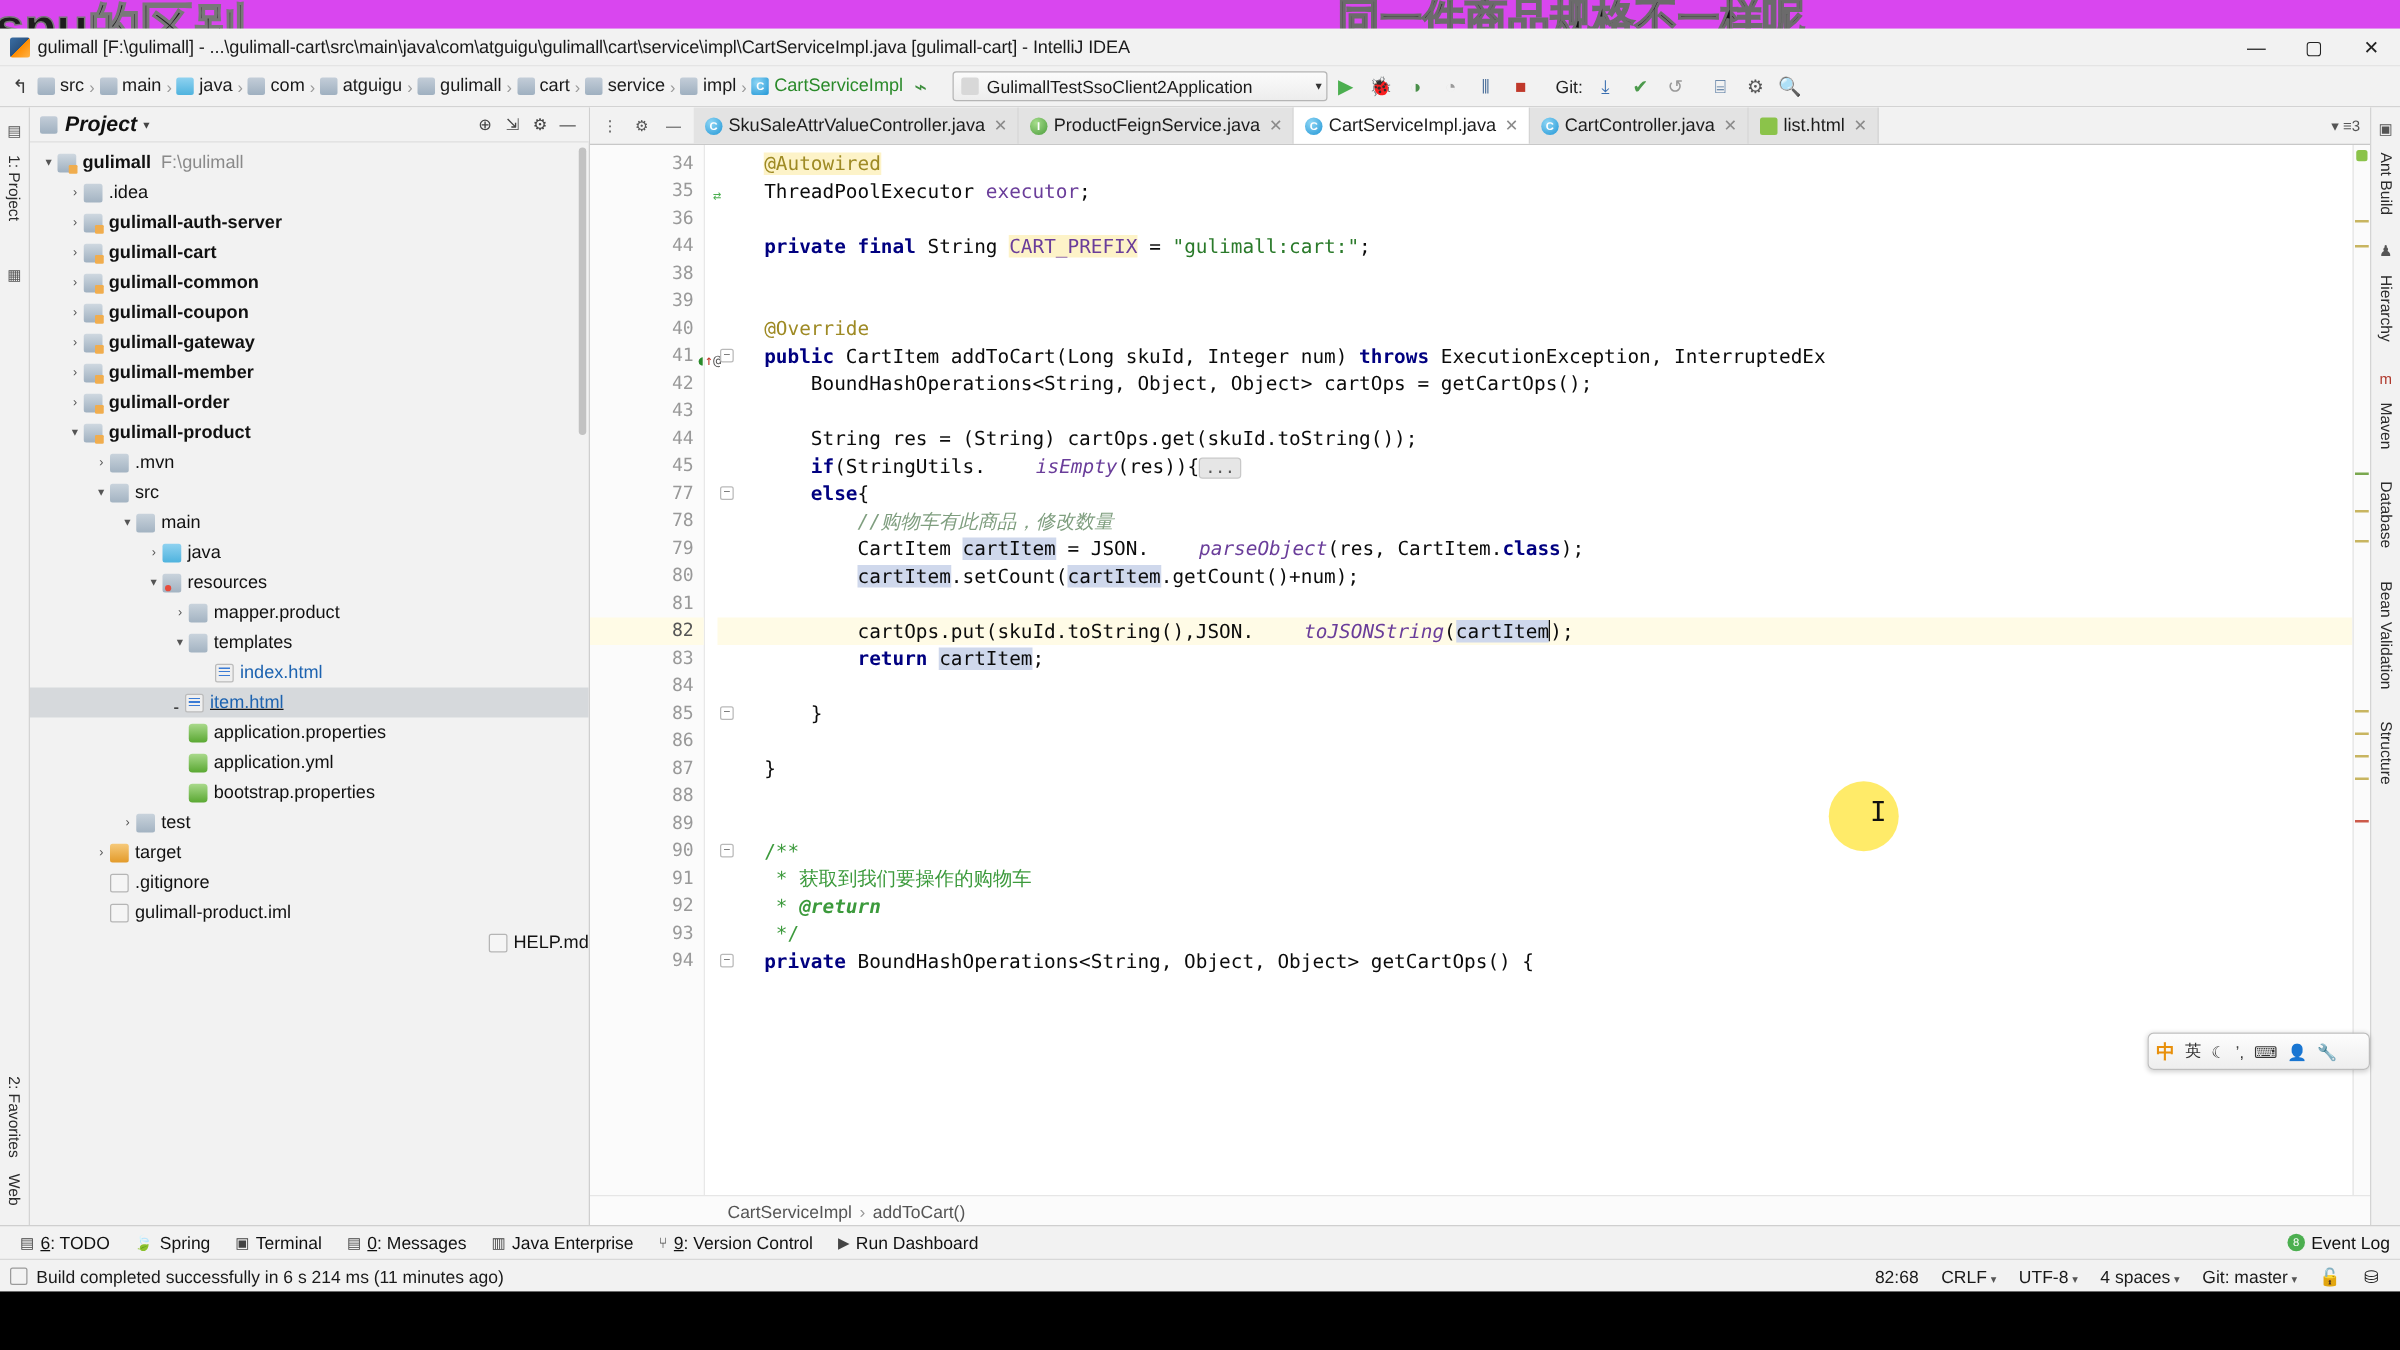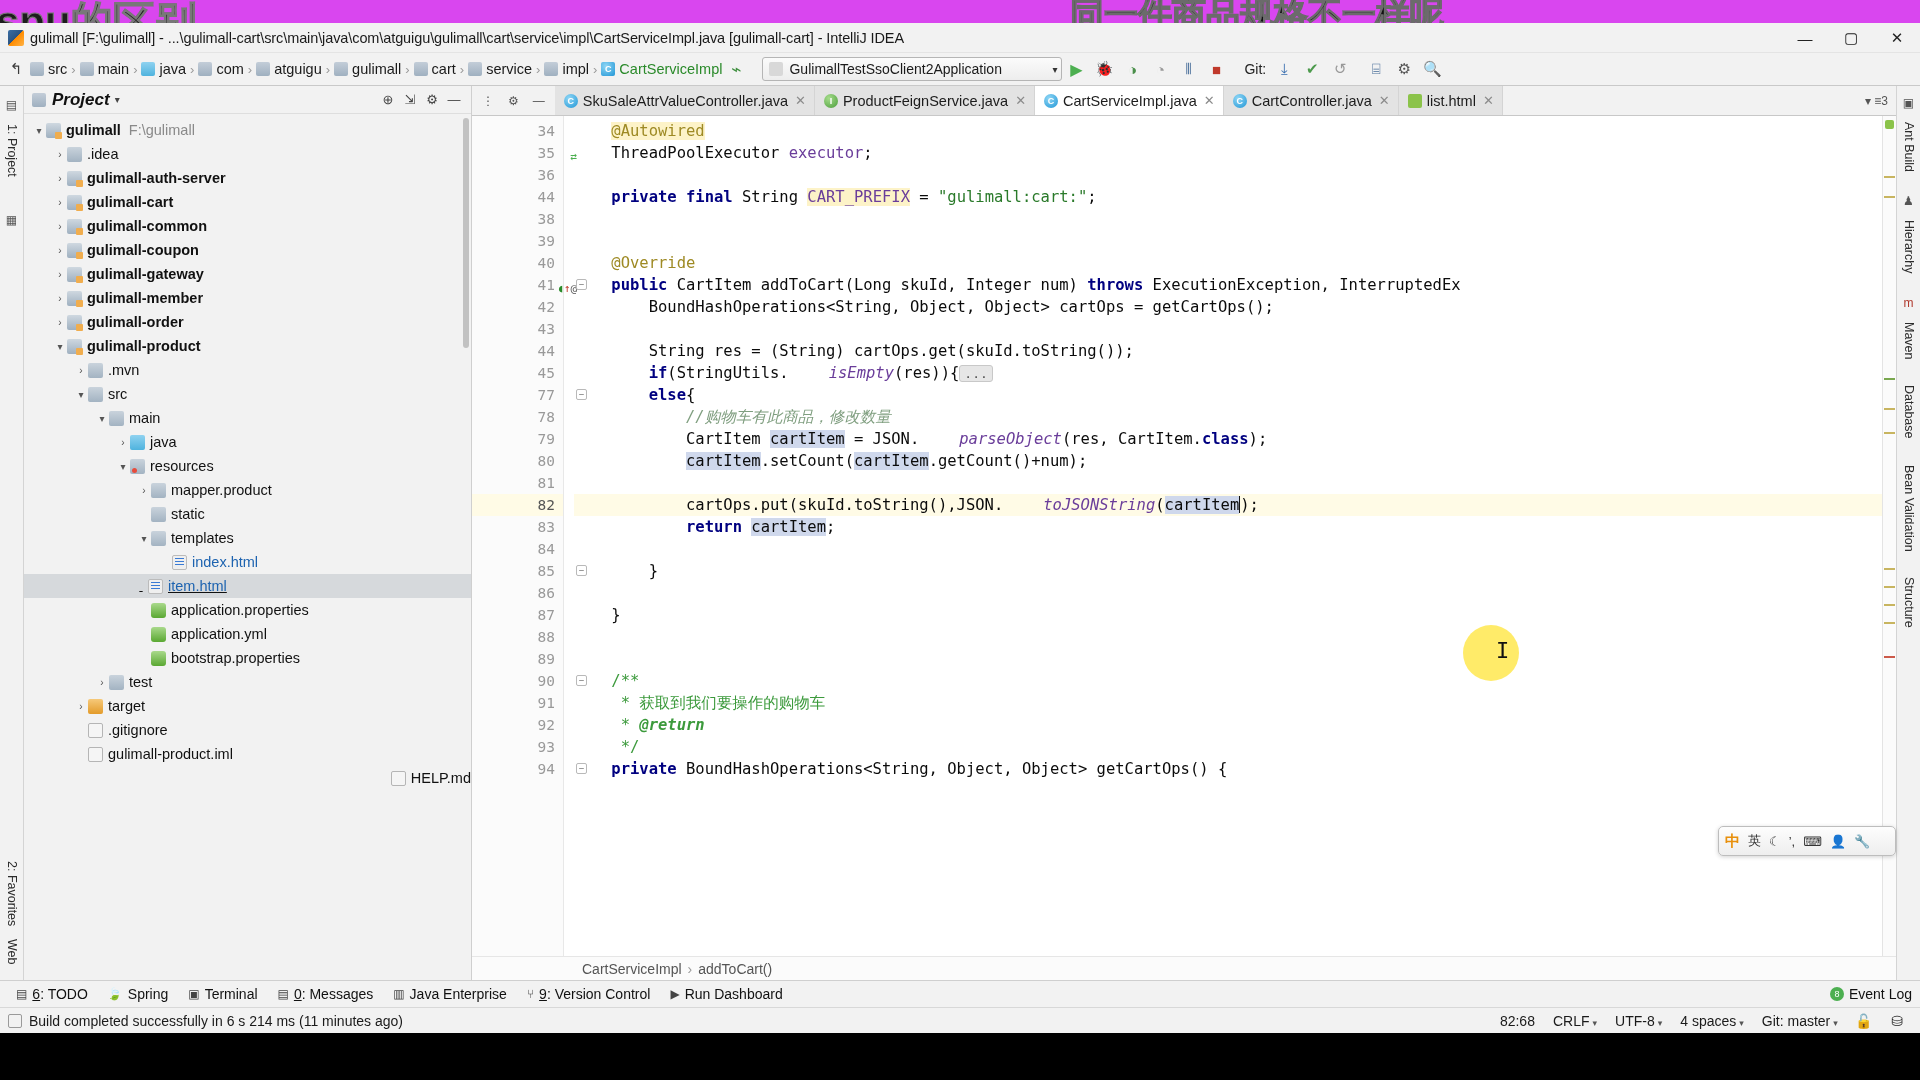--- a/index.html
+++ b/index.html
@@ -496,25 +496,20 @@
             </div>
             <div class="node" style="padding-left: 92px;">
               <span class="arrow">▾</span>
               <span class="nico i-res"></span>
               <span class="nlabel">resources</span>
             </div>
             <div class="node" style="padding-left: 113px;">
               <span class="arrow">›</span>
               <span class="nico i-folder"></span>
               <span class="nlabel">mapper.product</span>
-            </div>
-            <div class="node" style="padding-left: 113px;">
-              <span class="arrow empty">·</span>
-              <span class="nico i-folder"></span>
-              <span class="nlabel">static</span>
             </div>
             <div class="node" style="padding-left: 113px;">
               <span class="arrow">▾</span>
               <span class="nico i-folder"></span>
               <span class="nlabel">templates</span>
             </div>
             <div class="node" style="padding-left: 134px;">
               <span class="arrow empty">·</span>
               <span class="nico i-html"></span>
               <span class="nlabel blue">index.html</span>

